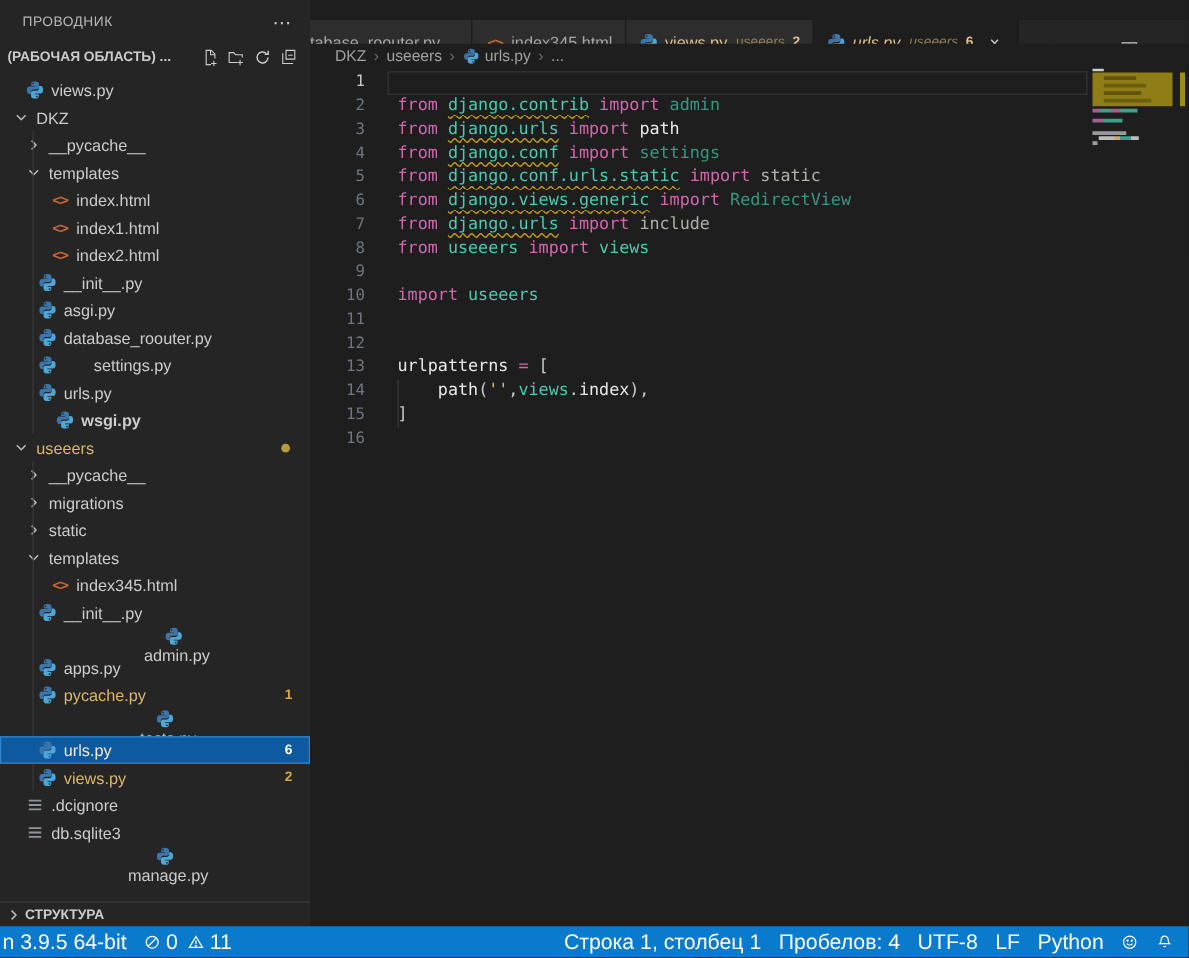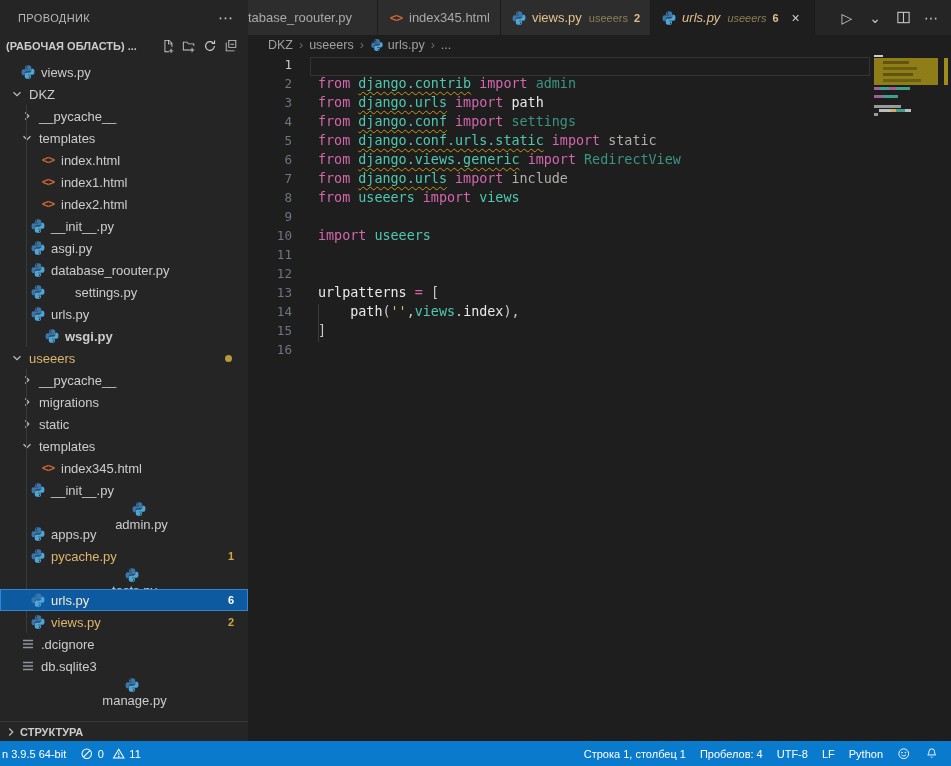--- a/index.html
+++ b/index.html
@@ -41,22 +41,22 @@
   .dot { width:7px; height:7px; border-radius:50%; background:#b99a3b; margin-right:16px; }
   .html-ic { color:#cc6633; font-weight:bold; font-size:12px; letter-spacing:-1px;
              font-family:"DejaVu Sans Mono", monospace; }
   .outline-header { position:absolute; bottom:0; left:0; width:248px; height:20px;
                     display:flex; align-items:center; border-top:1px solid rgba(255,255,255,.09);
                     font-size:11px; font-weight:bold; color:#cccccc; padding-left:4px; cursor:pointer; }
   .outline-header svg { width:14px; height:14px; stroke:#bdbdbd; margin-right:2px; }
 
   
   .editor { position:absolute; left:248px; top:0; width:703px; height:741px; background:#1e1e1e; }
-  .tabbar { position:absolute; top:0; left:0; width:703px; height:35px; background:#252526;
-            display:flex; align-items:center; }
+  .tabbar { position:absolute; top:16px; left:0; width:703px; height:35px; background:#252526;
+            display:flex; align-items:flex-end; }
   .tab { display:flex; align-items:center; height:35px; background:#2d2d2d; color:#a9a9a9;
          font-size:13px; padding:0 10px; border-right:1px solid #1b1b1b; cursor:pointer;
          overflow:hidden; flex:0 0 auto; }
   .tab.clip { padding-left:0; width:130px; }
   .tab.active { background:#1e1e1e; color:#cccccc; }
   .tab .ficon { width:16px; height:16px; margin-right:5px; display:flex; align-items:center; justify-content:center; }
   .tab .tlbl.mod { color:#e2c08d; }
   .tab .tlbl.it { font-style:italic; }
   .tab .tdesc { font-size:11px; margin-left:7px; color:#8e7f55; }
   .tab .tdesc.it { font-style:italic; }
@@ -98,21 +98,21 @@
   .mm-warn .s1 { position:absolute; left:9px; top:3px; width:26px; height:3px; background:#5f5410; }
   .mm-warn .s2 { position:absolute; left:9px; top:9px; width:34px; height:3px; background:#6b5f12; }
   .mm-warn .s3 { position:absolute; left:9px; top:15px; width:30px; height:3px; background:#5f5410; }
   .mm-warn .s4 { position:absolute; left:9px; top:21px; width:38px; height:3px; background:#6b5f12; }
   .mm-bar { position:absolute; height:2.5px; }
   .ruler { position:absolute; right:0; top:0; width:11px; height:686px; }
   .ruler .rmark { position:absolute; right:3px; top:3px; width:4px; height:27px; background:#a08c1a; }
 
   
   .statusbar { position:absolute; left:0; bottom:0; width:951px; height:25px; background:#0a7acc;
-               color:#ffffff; display:flex; align-items:center; font-size:11px; }
+               color:#ffffff; display:flex; align-items:center; font-size:17px; }
   .sb-item { display:flex; align-items:center; padding:0 7px; height:25px; cursor:pointer; white-space:nowrap; }
   .sb-item svg { width:13.5px; height:13.5px; margin-right:4px; }
   .sb-item .n2 { margin-left:8px; }
   .sb-right { margin-left:auto; display:flex; align-items:center; padding-right:6px; }
   .sb-ico svg { margin-right:0; }
 </style>
 </head>
 <body>
 
 <div class="app">

